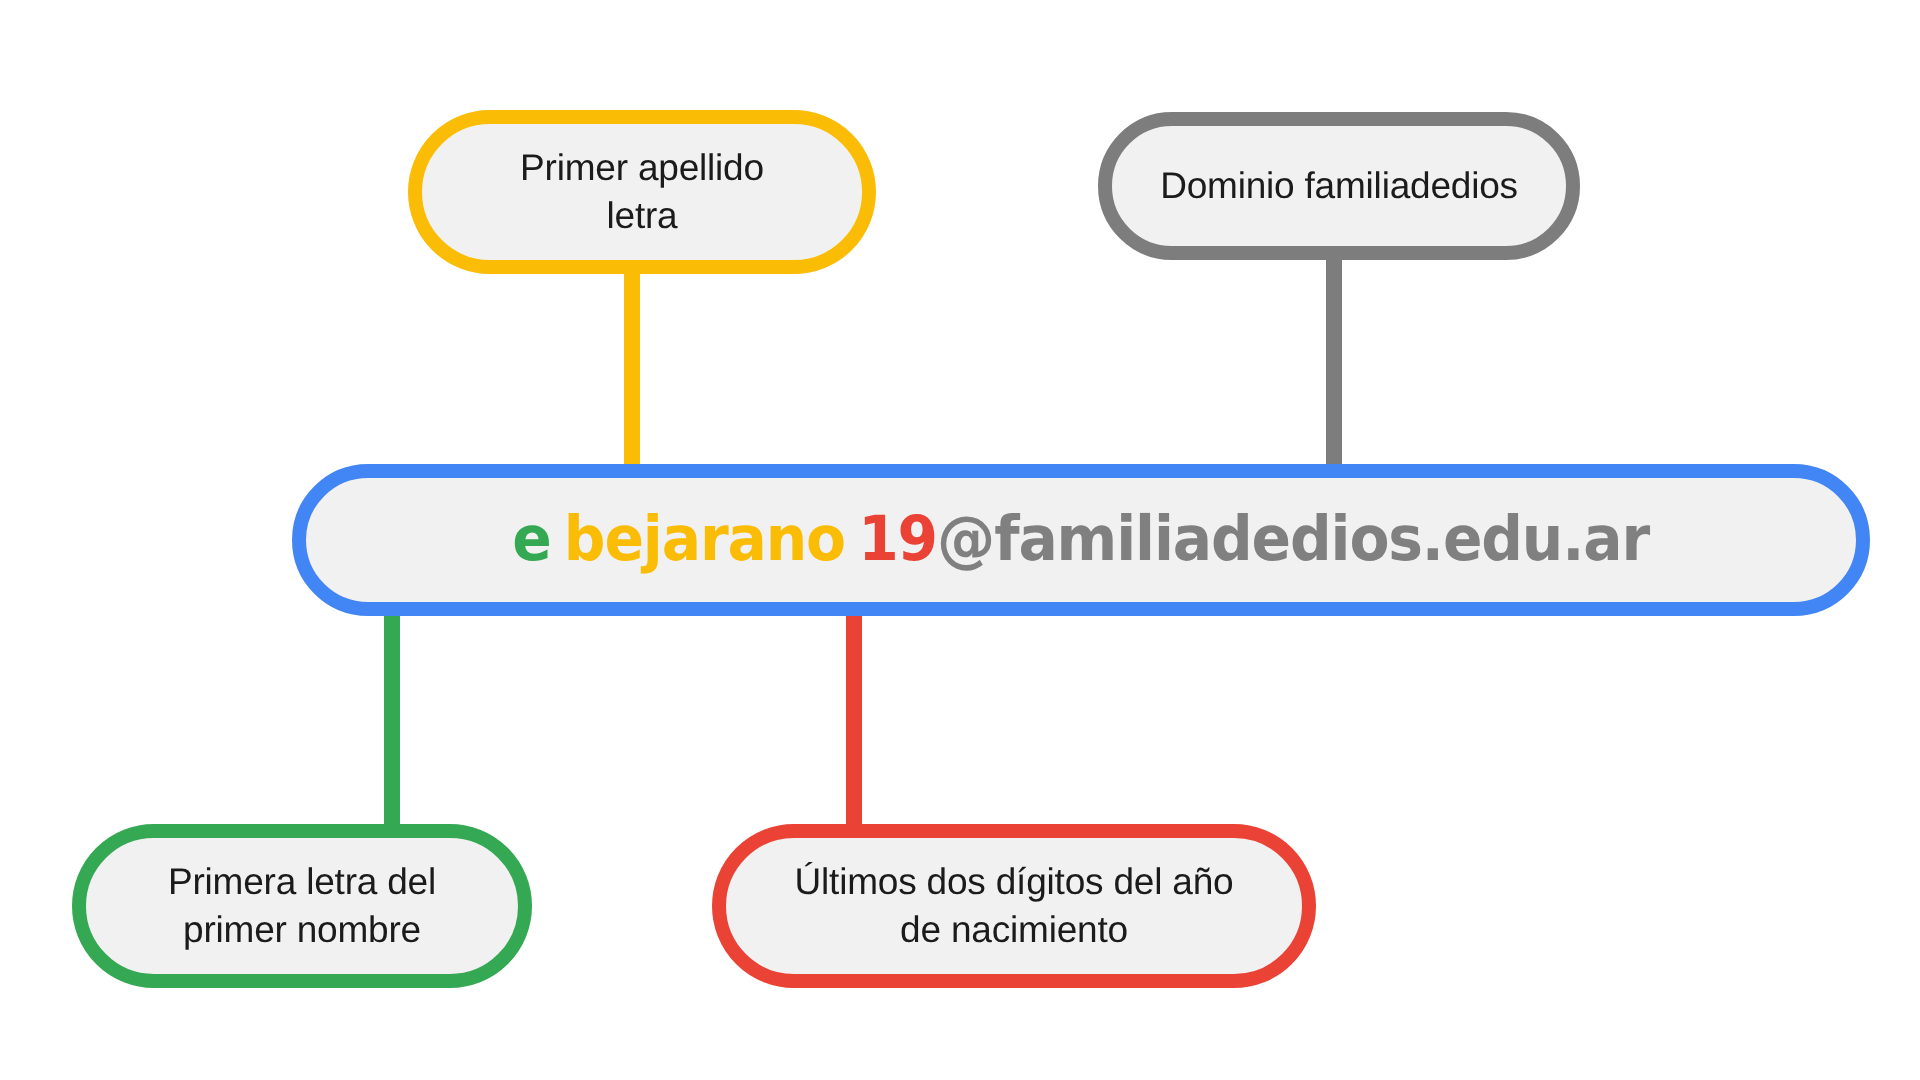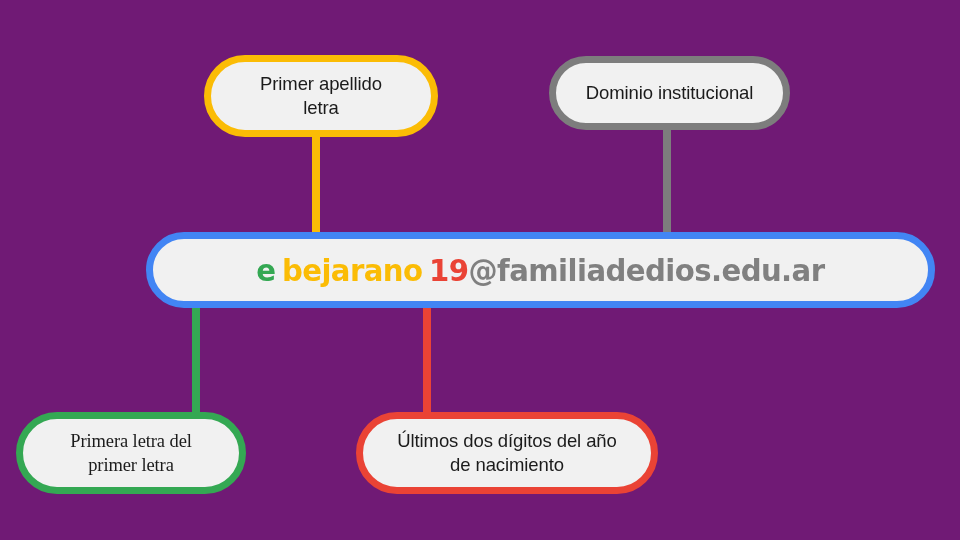--- a/index.html
+++ b/index.html
@@ -13,21 +13,21 @@
     width: 960px;
     height: 540px;
     overflow: hidden;
     font-family: "Liberation Sans", "DejaVu Sans", sans-serif;
   }
 
   #canvas {
     position: relative;
     width: 960px;
     height: 540px;
-    background: #701a75;
+    background: #ffffff;
   }
 
   
   .connector {
     position: absolute;
     border-radius: 0;
   }
 
   
   .node {
@@ -63,26 +63,25 @@
 
   #node-dominio {
     left: 549px;  top: 56px;
     width: 241px; height: 74px;
     border-width: 7px;
     border-color: #7d7d7d;
     border-radius: 37px;
   }
 
   #node-nombre {
-    left: 16px;   top: 412px;
+    left: 36px;   top: 412px;
     width: 230px; height: 82px;
     border-width: 7px;
     border-color: #34A853;
     border-radius: 41px;
-    font-family: Liberation Serif, serif;
   }
 
   #node-anio {
     left: 356px;  top: 412px;
     width: 302px; height: 82px;
     border-width: 7px;
     border-color: #EA4335;
     border-radius: 41px;
     justify-content: flex-end;
   }
@@ -147,33 +146,33 @@
   <div class="connector" id="line-anio"></div>
 
   <div class="node" id="node-apellido">
     <span class="node-label">
       <span>Primer apellido</span><br>
       <span>letra</span>
     </span>
   </div>
 
   <div class="node" id="node-dominio">
-    <span class="node-label">Dominio institucional</span>
+    <span class="node-label">Dominio familiadedios</span>
   </div>
 
   <div class="node" id="node-email">
     <span id="email-string">
       <span class="seg seg-initial">e</span><span class="seg-space"></span><span class="seg seg-surname">bejarano</span><span class="seg-space"></span><span class="seg seg-year">19</span><span class="seg seg-domain">@familiadedios.edu.ar</span>
     </span>
   </div>
 
   <div class="node" id="node-nombre">
     <span class="node-label">
       <span>Primera letra del</span><br>
-      <span>primer letra</span>
+      <span>primer nombre</span>
     </span>
   </div>
 
   <div class="node" id="node-anio">
     <span class="node-label">
       <span>Últimos dos dígitos del año</span><br>
       <span>de nacimiento</span>
     </span>
   </div>
 

